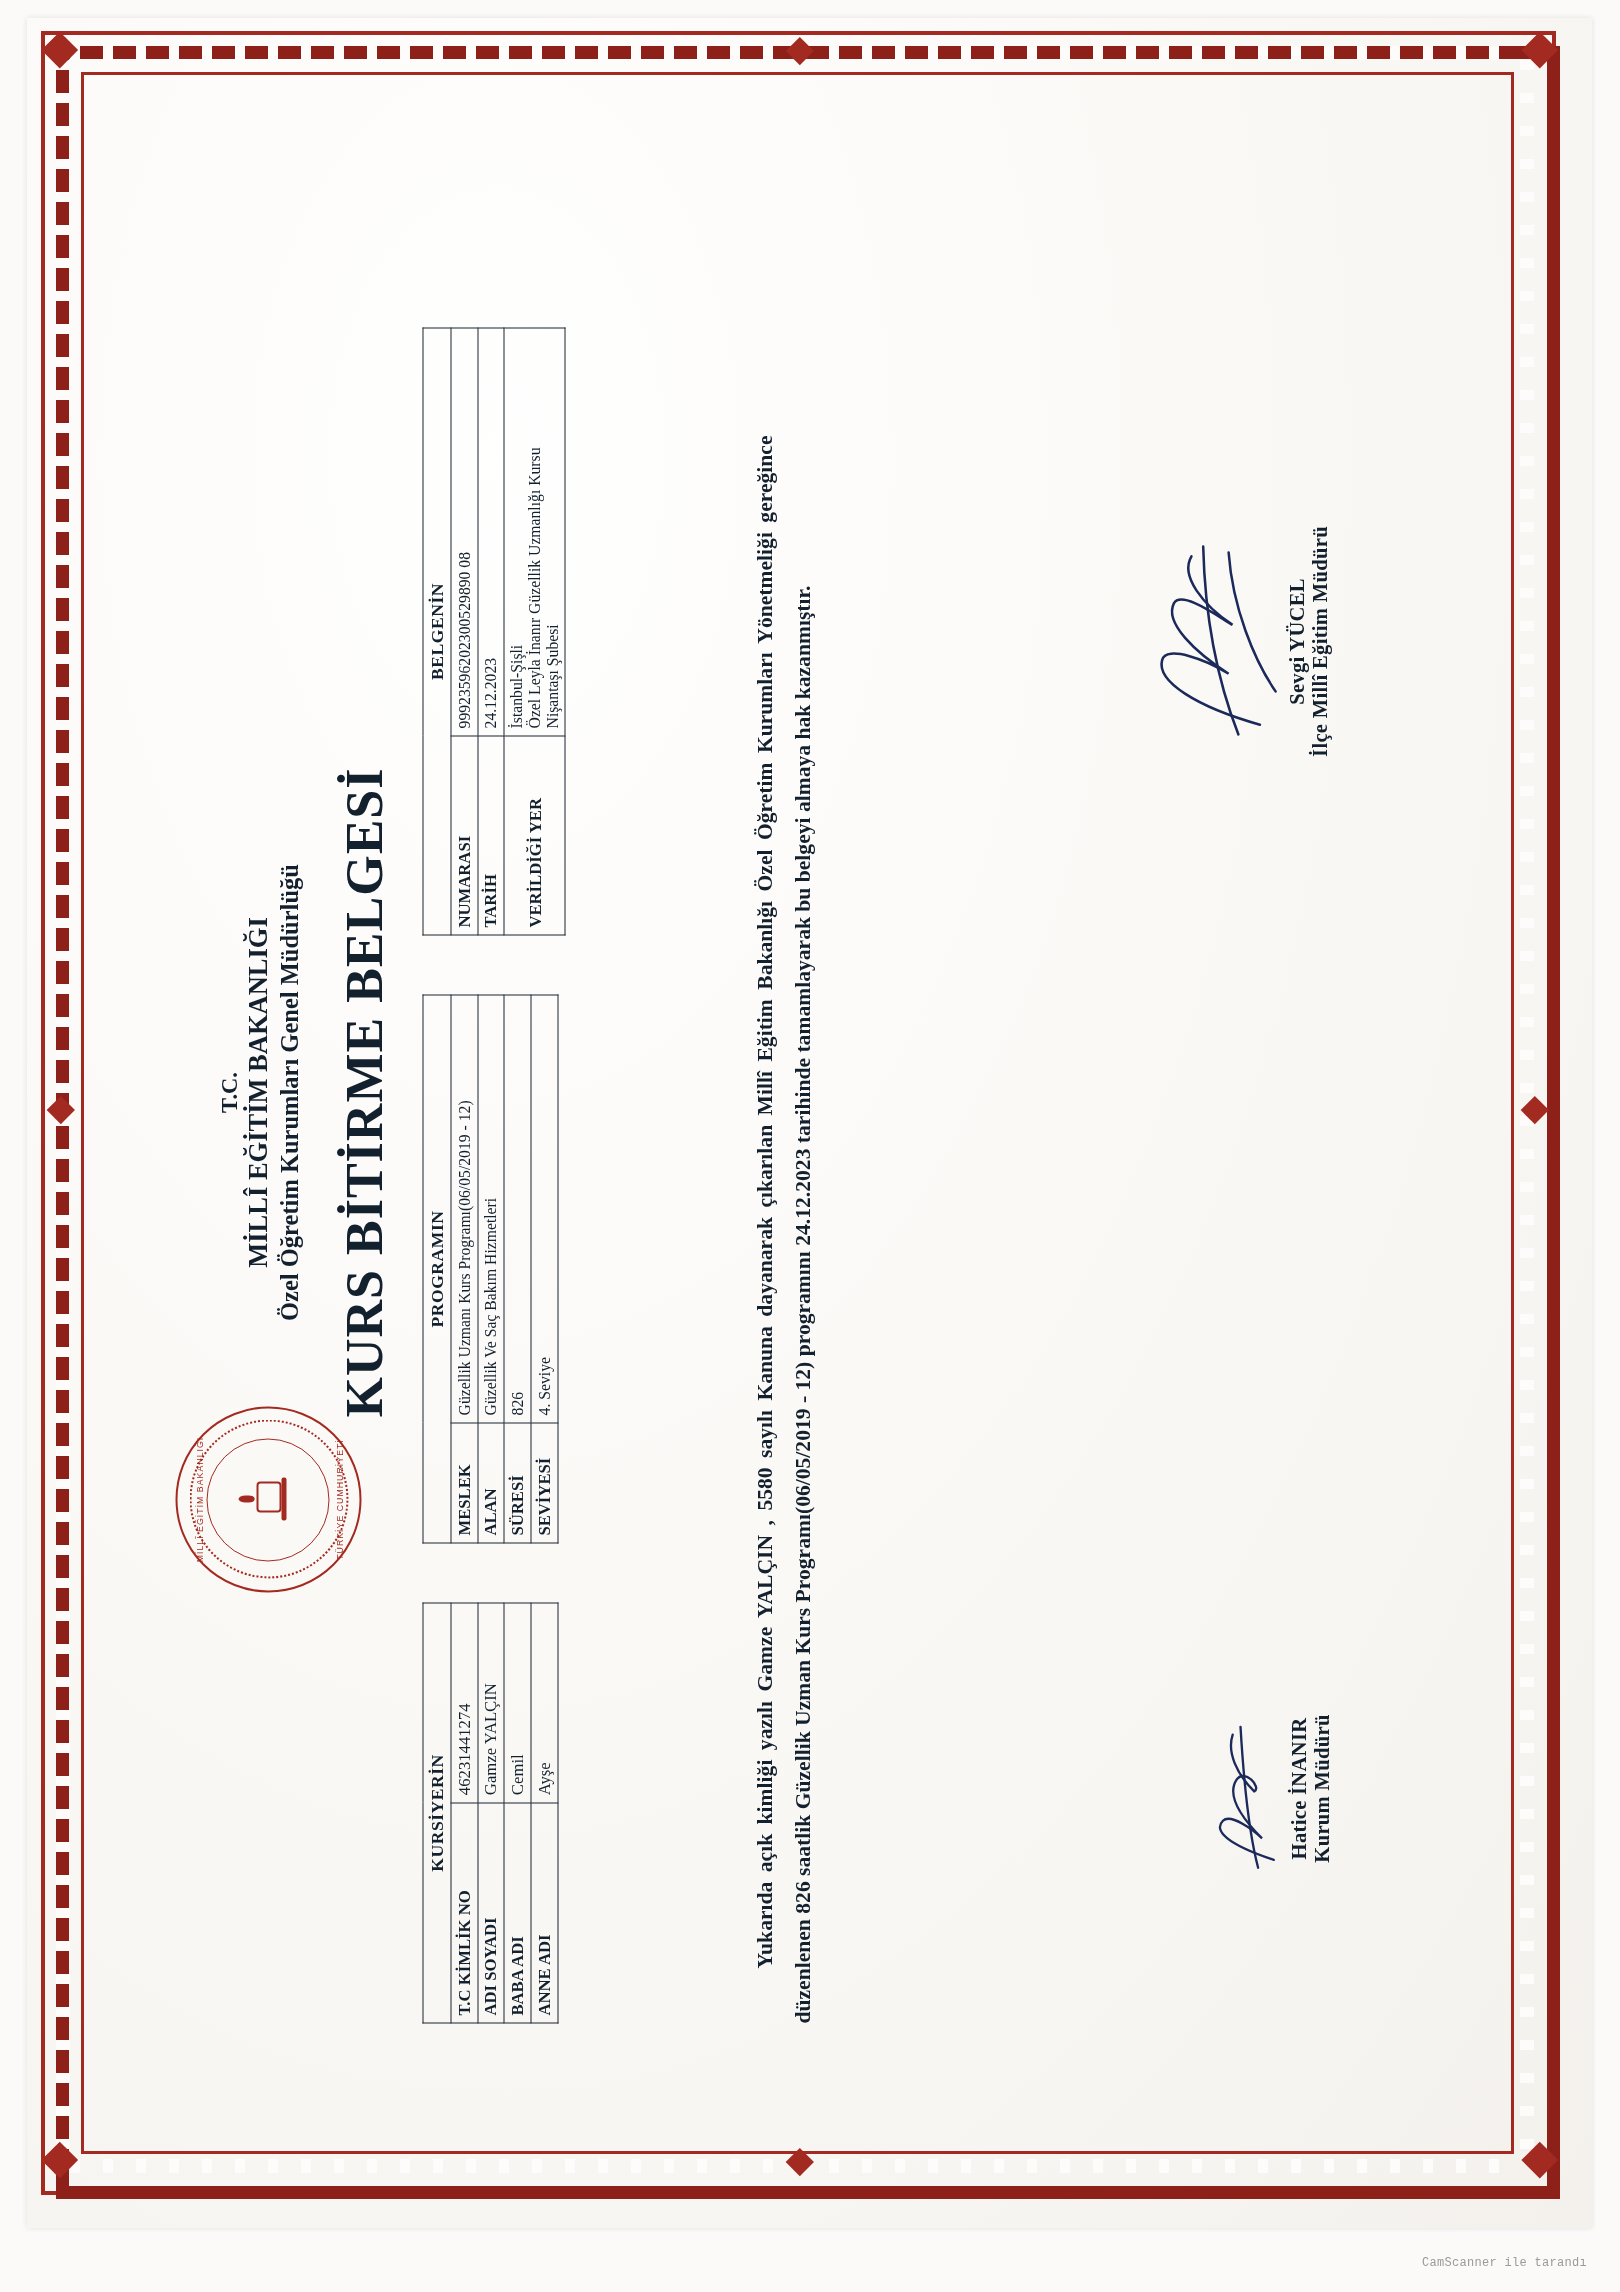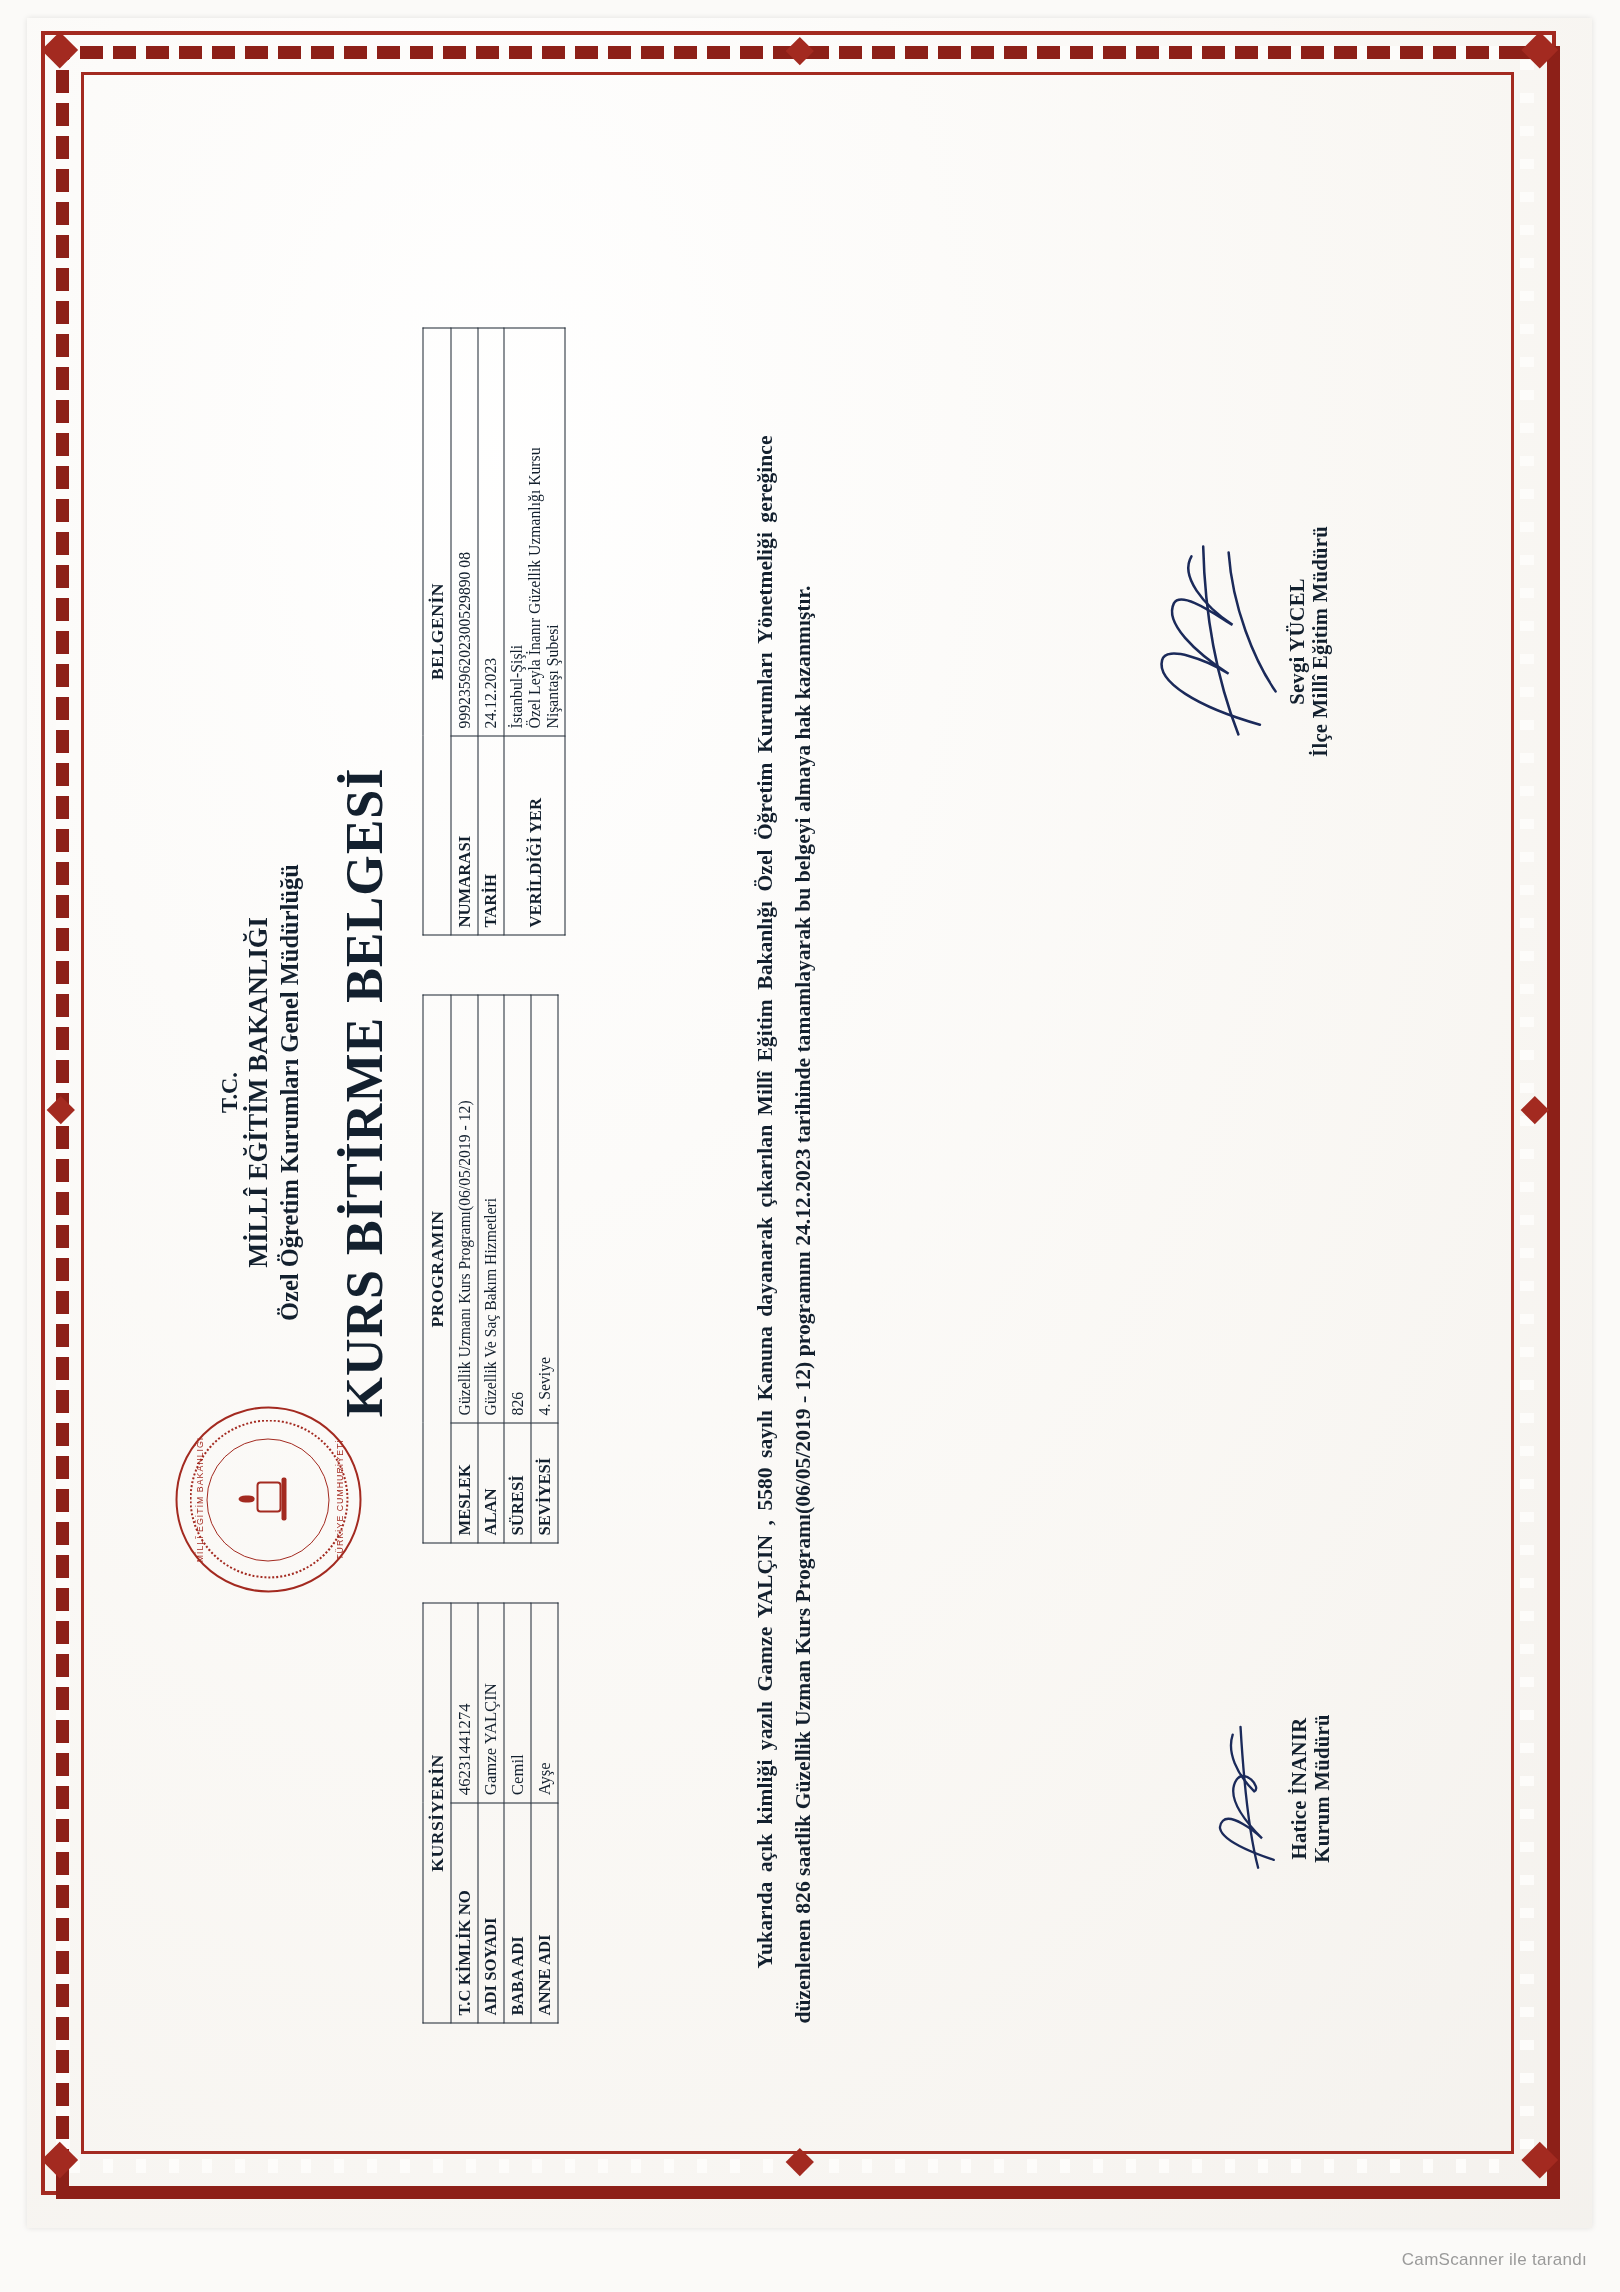--- a/index.html
+++ b/index.html
@@ -316,22 +316,22 @@
     font-size: 20.6px;
     font-weight: bold;
     letter-spacing: 0.3px;
   }
 
   
   #camscanner-note {
     position: absolute;
     right: 33px;
     bottom: 23.5px;
-    font-family: Liberation Sans, sans-serif;
-    font-size: 17px;
+    font-family: Liberation Mono, monospace;
+    font-size: 12px;
     color: #9a9a9a;
     letter-spacing: 0.3px;
   }
 </style>
 </head>
 <body>
 
 <div id="scan-page">
   <div id="paper"></div>
 

